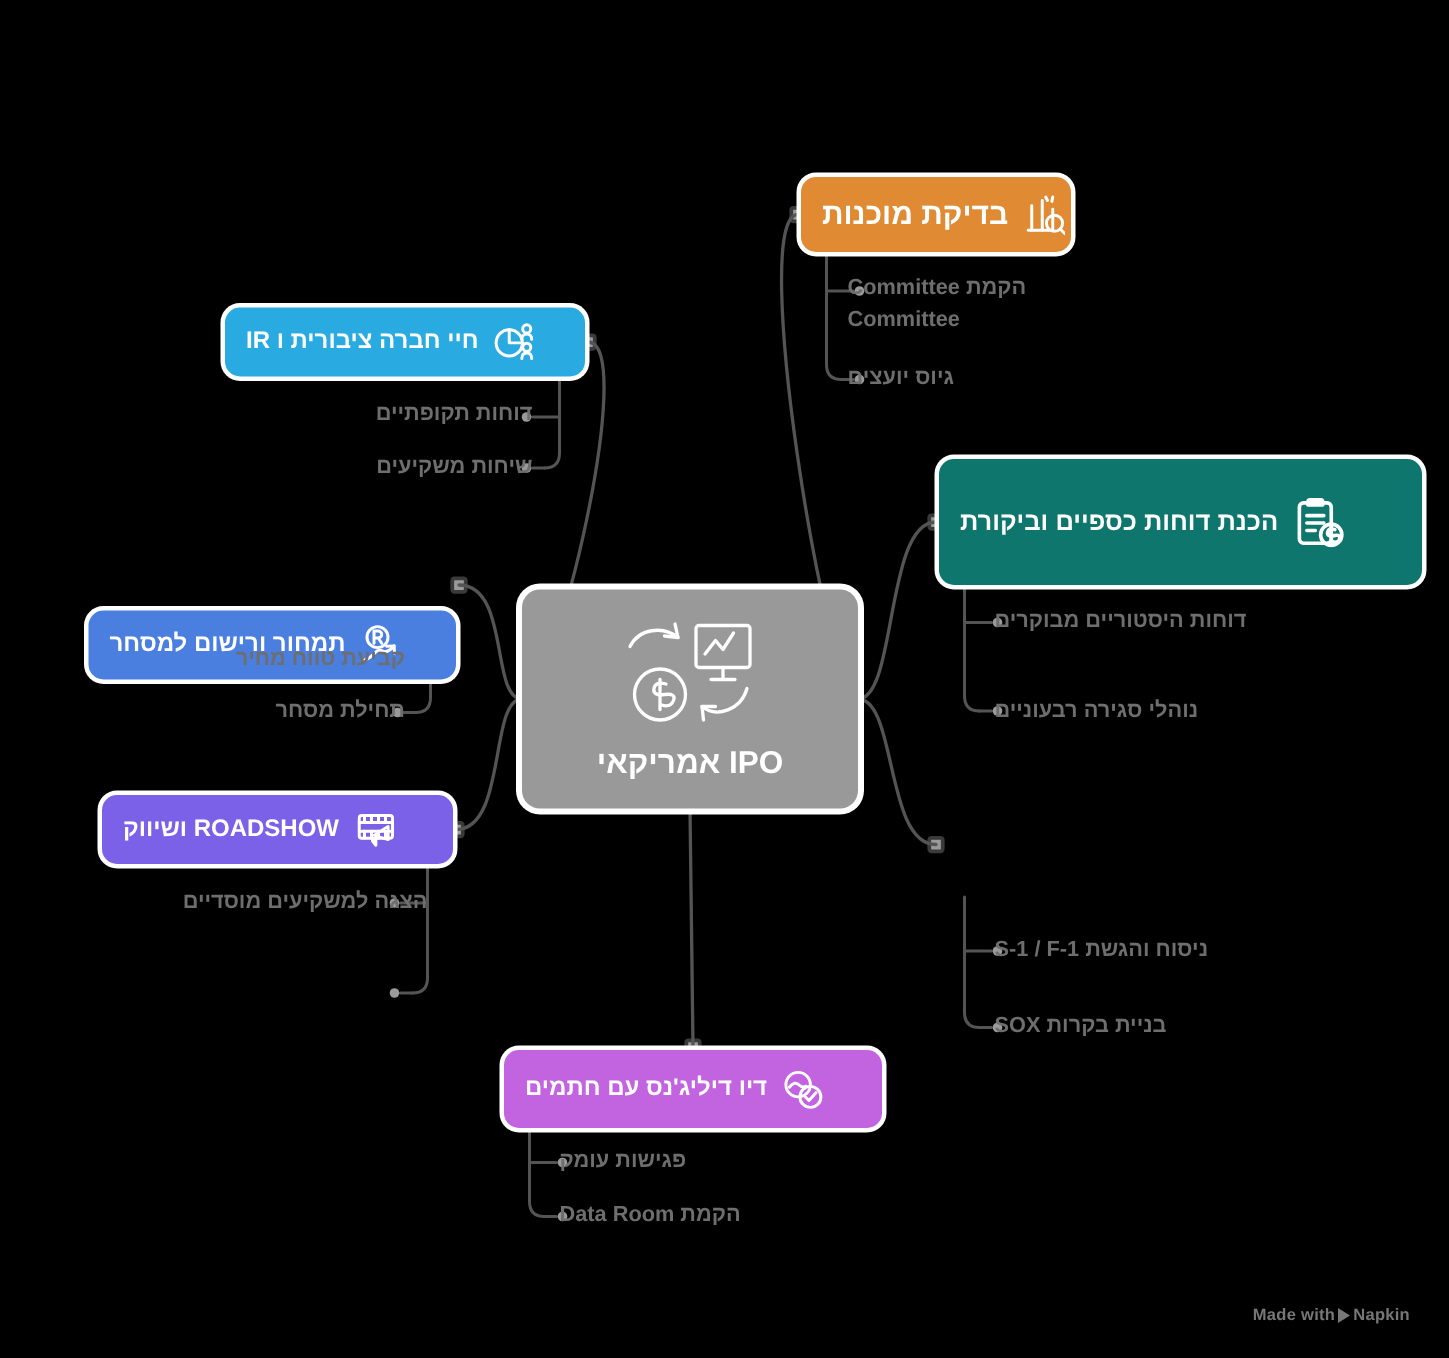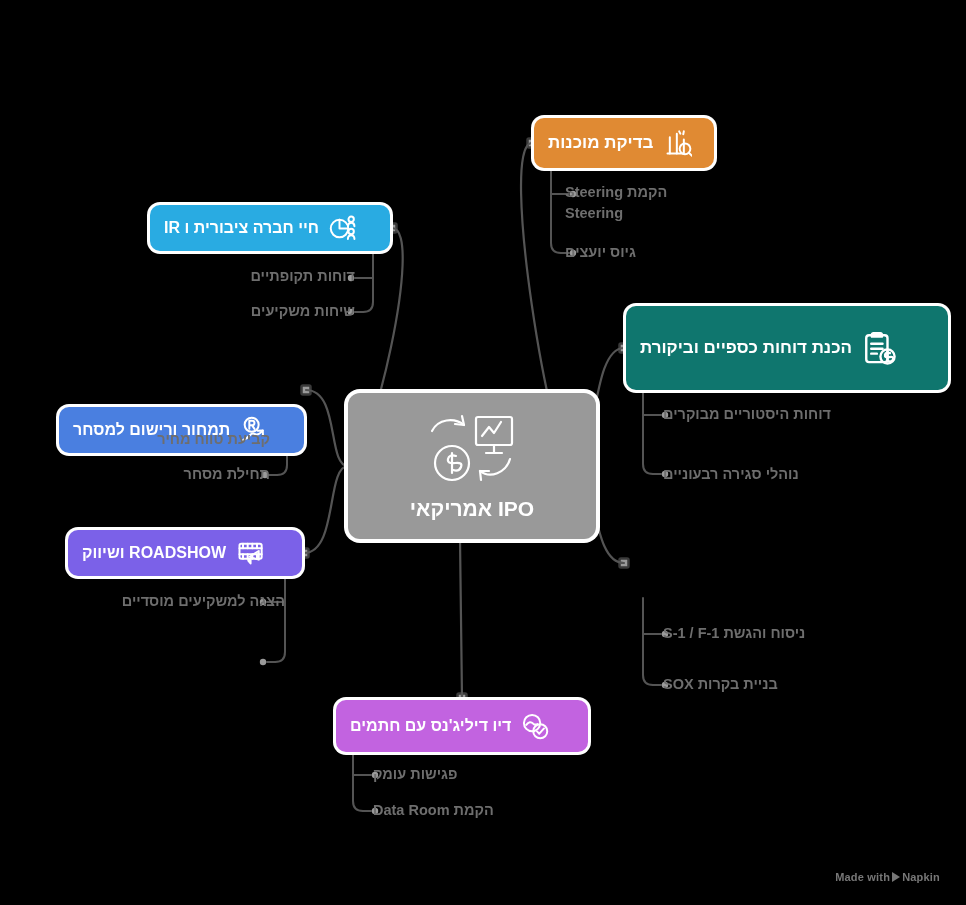--- a/index.html
+++ b/index.html
@@ -157,49 +157,49 @@
       <circle cx="265" cy="475" r="3.2" fill="#9a9a9a"></circle>
       <rect x="299.5" y="548.5" width="9" height="9" rx="1.5" fill="#9a9a9a" stroke="#3a3a3a" stroke-width="2.5"></rect>
       <path d="M 348 466 C 326 466, 338 553, 304 553" fill="none" stroke="#545454" stroke-width="2.2" stroke-linecap="round"></path>
       <path d="M 285 578 L 285 652 Q 285 662, 275 662" fill="none" stroke="#545454" stroke-width="2" stroke-linecap="round"></path>
       <path d="M 285 602 L 267 602" fill="none" stroke="#545454" stroke-width="2" stroke-linecap="round"></path>
       <circle cx="263" cy="602" r="3.2" fill="#9a9a9a"></circle>
       <path d="M 275 662 L 267 662" fill="none" stroke="#545454" stroke-width="2" stroke-linecap="round"></path>
       <circle cx="263" cy="662" r="3.2" fill="#9a9a9a"></circle>
     </svg>
 
-  <div class="center-node" id="center-node" style="left: 348px; top: 393px; width: 248px; height: 146px; background: rgb(153, 153, 153);">
+  <div class="center-node" id="center-node" style="left: 348px; top: 393px; width: 224px; height: 146px; background: rgb(153, 153, 153);">
     <span class="cicon">
       <svg width="96" height="80" viewBox="0 0 96 80" fill="none" stroke="#ffffff" stroke-width="2.2" stroke-linecap="round" stroke-linejoin="round">
         <path d="M8 22 C14 10, 30 8, 40 16"></path>
         <path d="M40 16 l-9 -1 M40 16 l-2 -9"></path>
         <rect x="52" y="8" width="36" height="28" rx="2"></rect>
         <path d="M58 27 l7 -9 5 6 7 -11"></path>
         <path d="M70 36 v8 M62 44 h16"></path>
         <circle cx="28" cy="54" r="17"></circle>
         <path d="M32 47 q-7 -2 -8 3 t7 4 t6 4 t-8 3"></path>
         <path d="M28 44 v20"></path>
         <path d="M86 50 C82 64, 66 70, 56 62"></path>
         <path d="M56 62 l9 0 M56 62 l1 9"></path>
       </svg>
     </span>
     <span class="clabel">IPO אמריקאי</span>
   </div>
 
-<div class="node" style="left: 534px; top: 118px; width: 180px; height: 50px; background: rgb(224, 138, 51); font-size: 17px;">
+<div class="node" style="left: 534px; top: 118px; width: 180px; height: 50px; background: rgb(224, 138, 51); font-size: 20px;">
       <span class="label">בדיקת מוכנות</span>
       <span class="nicon"><svg width="28" height="28" viewBox="0 0 24 24" fill="none" stroke="#ffffff" stroke-width="1.7" stroke-linecap="round" stroke-linejoin="round">
           <path d="M5 7 v14 M11 4 v17 M17 9 v12"></path>
           <path d="M3 21 h13"></path>
           <path d="M13 2 l1 2 M17 2 l-0.5 2.5"></path>
           <circle cx="18" cy="17" r="4.6"></circle>
           <path d="M21.3 20.3 L24 23"></path>
         </svg></span>
     </div>
-    <div class="sub right-side" style="top: 182px; width: 160px; left: 565px;">הקמת Steering Steering</div>
+    <div class="sub right-side" style="top: 182px; width: 160px; left: 565px;">הקמת Committee Committee</div>
     <div class="sub right-side" style="top: 242px; width: 160px; left: 565px;">גיוס יועצים</div>
     <div class="node" style="left: 626px; top: 306px; width: 322px; height: 84px; background: #0f766e; font-size: 17px;">
       <span class="label">הכנת דוחות כספיים וביקורת</span>
       <span class="nicon"><svg width="34" height="34" viewBox="0 0 24 24" fill="none" stroke="#ffffff" stroke-width="1.7" stroke-linecap="round" stroke-linejoin="round">
           <rect x="3" y="3" width="15" height="19" rx="2"></rect>
           <path d="M8 1.5 h5 a1 1 0 0 1 1 1 V4 H7 V2.5 a1 1 0 0 1 1 -1 z"></path>
           <path d="M6.5 9 h8 M6.5 12.5 h8 M6.5 16 h4"></path>
           <circle cx="18" cy="18" r="5"></circle>
           <path d="M19.7 15.6 q-3 -1 -3.4 1.2 t3 1.6 t2.6 1.6 t-3.4 1.2"></path>
           <path d="M18 14.5 v7"></path>

